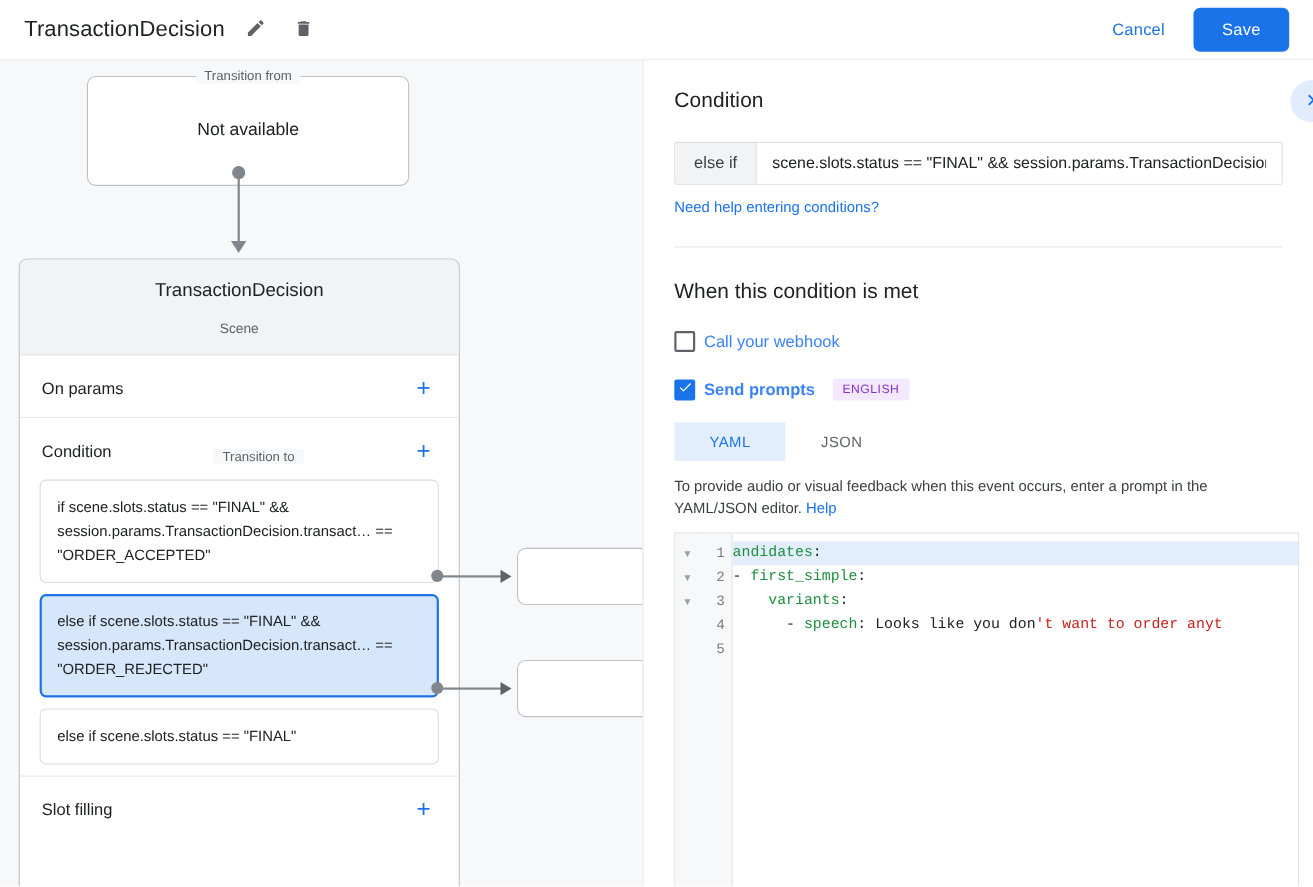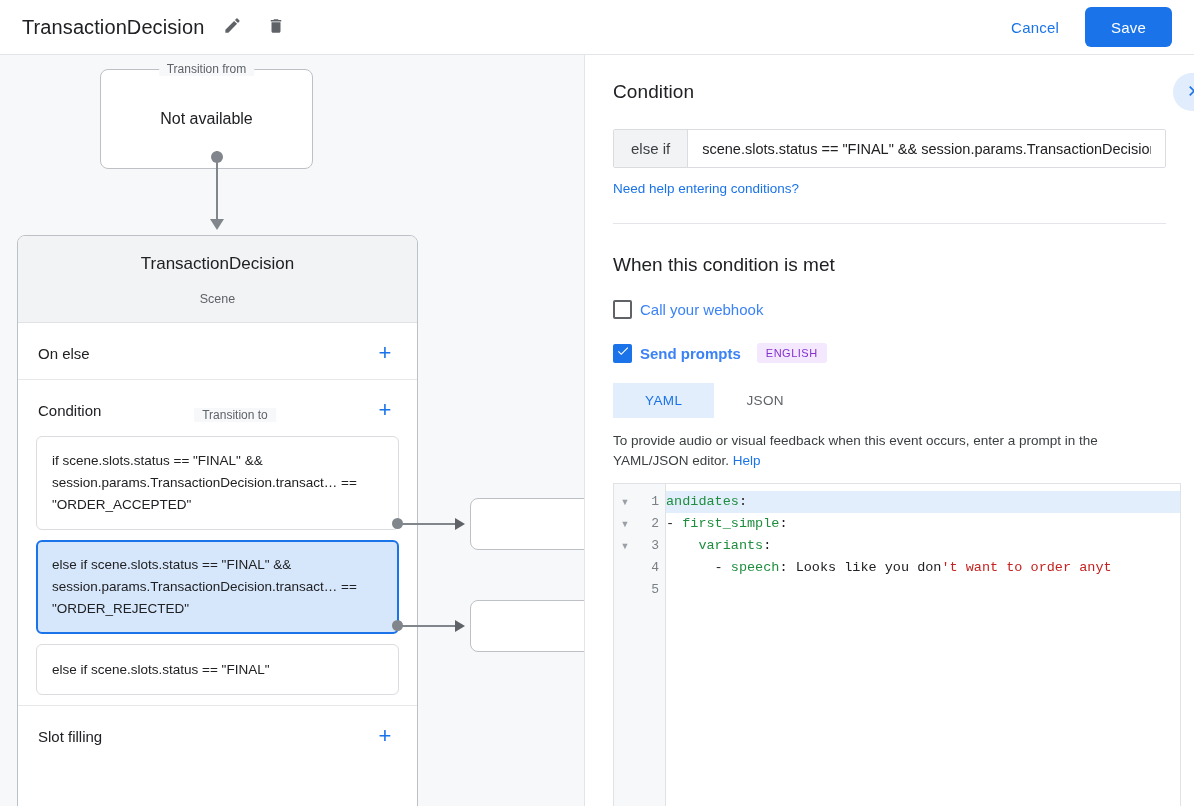--- a/index.html
+++ b/index.html
@@ -49,21 +49,21 @@
     position: absolute; border: 1px solid #bdc1c6; border-radius: 8px;
     background: #fff;
   }
   .fieldset-legend {
     position: absolute; top: -8px; left: 50%; transform: translateX(-50%);
     background: #f7f8fa; padding: 0 8px; font-size: 12px; color: #5f6368;
     white-space: nowrap;
   }
 
   
-  #node-from { left: 100px; top: 14px; width: 213px; height: 100px; }
+  #node-from { left: 79px; top: 14px; width: 293px; height: 100px; }
   #node-from .body {
     height: 100%; display: flex; align-items: center; justify-content: center;
     font-size: 16px; color: #202124;
   }
 
   
   #conn-v { position: absolute; left: 216px; top: 96px; width: 2px; height: 74px; background: #80868b; }
   #conn-dot { position: absolute; left: 211px; top: 96px; width: 12px; height: 12px; border-radius: 50%; background: #80868b; }
   #conn-arrow {
     position: absolute; left: 210px; top: 164px; width: 0; height: 0;
@@ -260,21 +260,21 @@
 
   <div id="node-to">
     <div class="fieldset-legend" style="top:172px;left:217px;background:#f7f8fa;">Transition to</div>
     <div id="node-to-header">
       <div id="node-to-title">TransactionDecision</div>
       <div id="node-to-sub">Scene</div>
     </div>
     <div id="sections-host">
         <div class="section">
           <div class="section-head">
-            <div class="section-title">On else</div>
+            <div class="section-title">On params</div>
             <div class="plus-btn">+</div>
           </div>
         </div>
         <div class="section">
           <div class="section-head">
             <div class="section-title">Condition</div>
             <div class="plus-btn">+</div>
           </div>
           <div class="item-card">if scene.slots.status == "FINAL" &amp;&amp; session.params.TransactionDecision.transact… == "ORDER_ACCEPTED"</div>
           <div class="item-card selected">else if scene.slots.status == "FINAL" &amp;&amp; session.params.TransactionDecision.transact… == "ORDER_REJECTED"</div>

